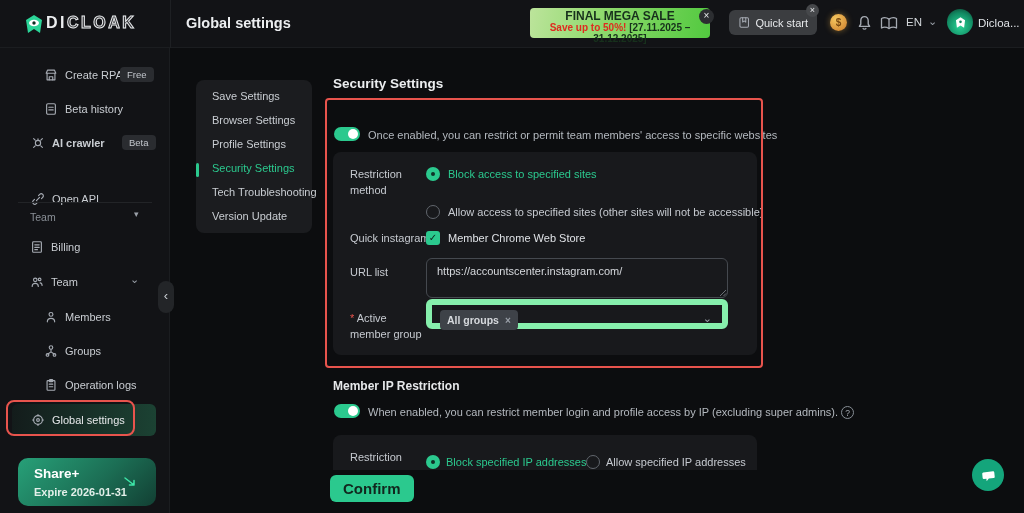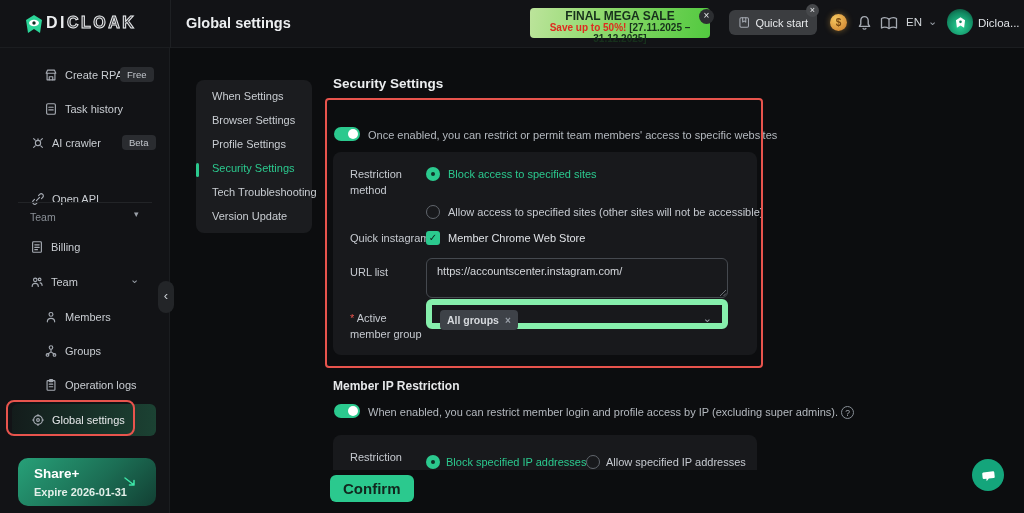--- a/index.html
+++ b/index.html
@@ -158,24 +158,24 @@
     </svg>
     <span>Create RPA</span>
   </div>
   <div class="badge" style="left:120px;top:67px;">Free</div>
 
   <div class="side-item" style="left:44px;top:102px;">
     <svg class="ic" width="14" height="14" viewBox="0 0 16 16">
       <rect x="3" y="2" width="10" height="12" rx="1.5"></rect>
         <path d="M5.5 6 H10.5 M5.5 9 H10.5"></path>
     </svg>
-    <span>Task history</span>
-  </div>
-
-  <div class="side-item" style="left:31px;top:136px;">
+    <span>Beta history</span>
+  </div>
+
+  <div class="side-item" style="left:31px;top:136px;font-weight:bold;">
     <svg class="ic" width="14" height="14" viewBox="0 0 16 16">
       <circle cx="8" cy="8" r="3"></circle>
         <path d="M4.8 4.8 L3 3 M11.2 4.8 L13 3 M4.8 11.2 L3 13 M11.2 11.2 L13 13 M8 5 V3.2"></path>
     </svg>
     <span>AI crawler</span>
   </div>
   <div class="badge" style="left:122px;top:135px;">Beta</div>
 
   <div class="side-item" style="left:31px;top:171px;margin-top:21px;">
     <svg class="ic" width="14" height="14" viewBox="0 0 16 16">
@@ -250,21 +250,21 @@
     <div class="share-title">Share+</div>
     <div class="share-expire">Expire 2026-01-31</div>
     <svg class="abs" style="left:104px;top:16px;" width="16" height="16" viewBox="0 0 16 16">
       <path d="M3 4 L12 11 M12 11 V6.5 M12 11 H7.5" stroke="#3ee6a8" fill="none" stroke-width="1.5" stroke-linecap="round"></path>
     </svg>
   </div>
 
   <div class="abs collapse-handle">‹</div>
 
   <div class="abs nav-panel">
-    <div class="nav-item" style="top:10px;">When Settings</div>
+    <div class="nav-item" style="top:10px;">Save Settings</div>
     <div class="nav-item" style="top:34px;">Browser Settings</div>
     <div class="nav-item" style="top:58px;">Profile Settings</div>
     <div class="nav-item active" style="top:82px;">Security Settings</div>
     <div class="nav-item" style="top:106px;">Tech Troubleshooting</div>
     <div class="nav-item" style="top:130px;">Version Update</div>
     <div class="abs nav-indicator"></div>
   </div>
 
   <div class="abs heading">Security Settings</div>
 

